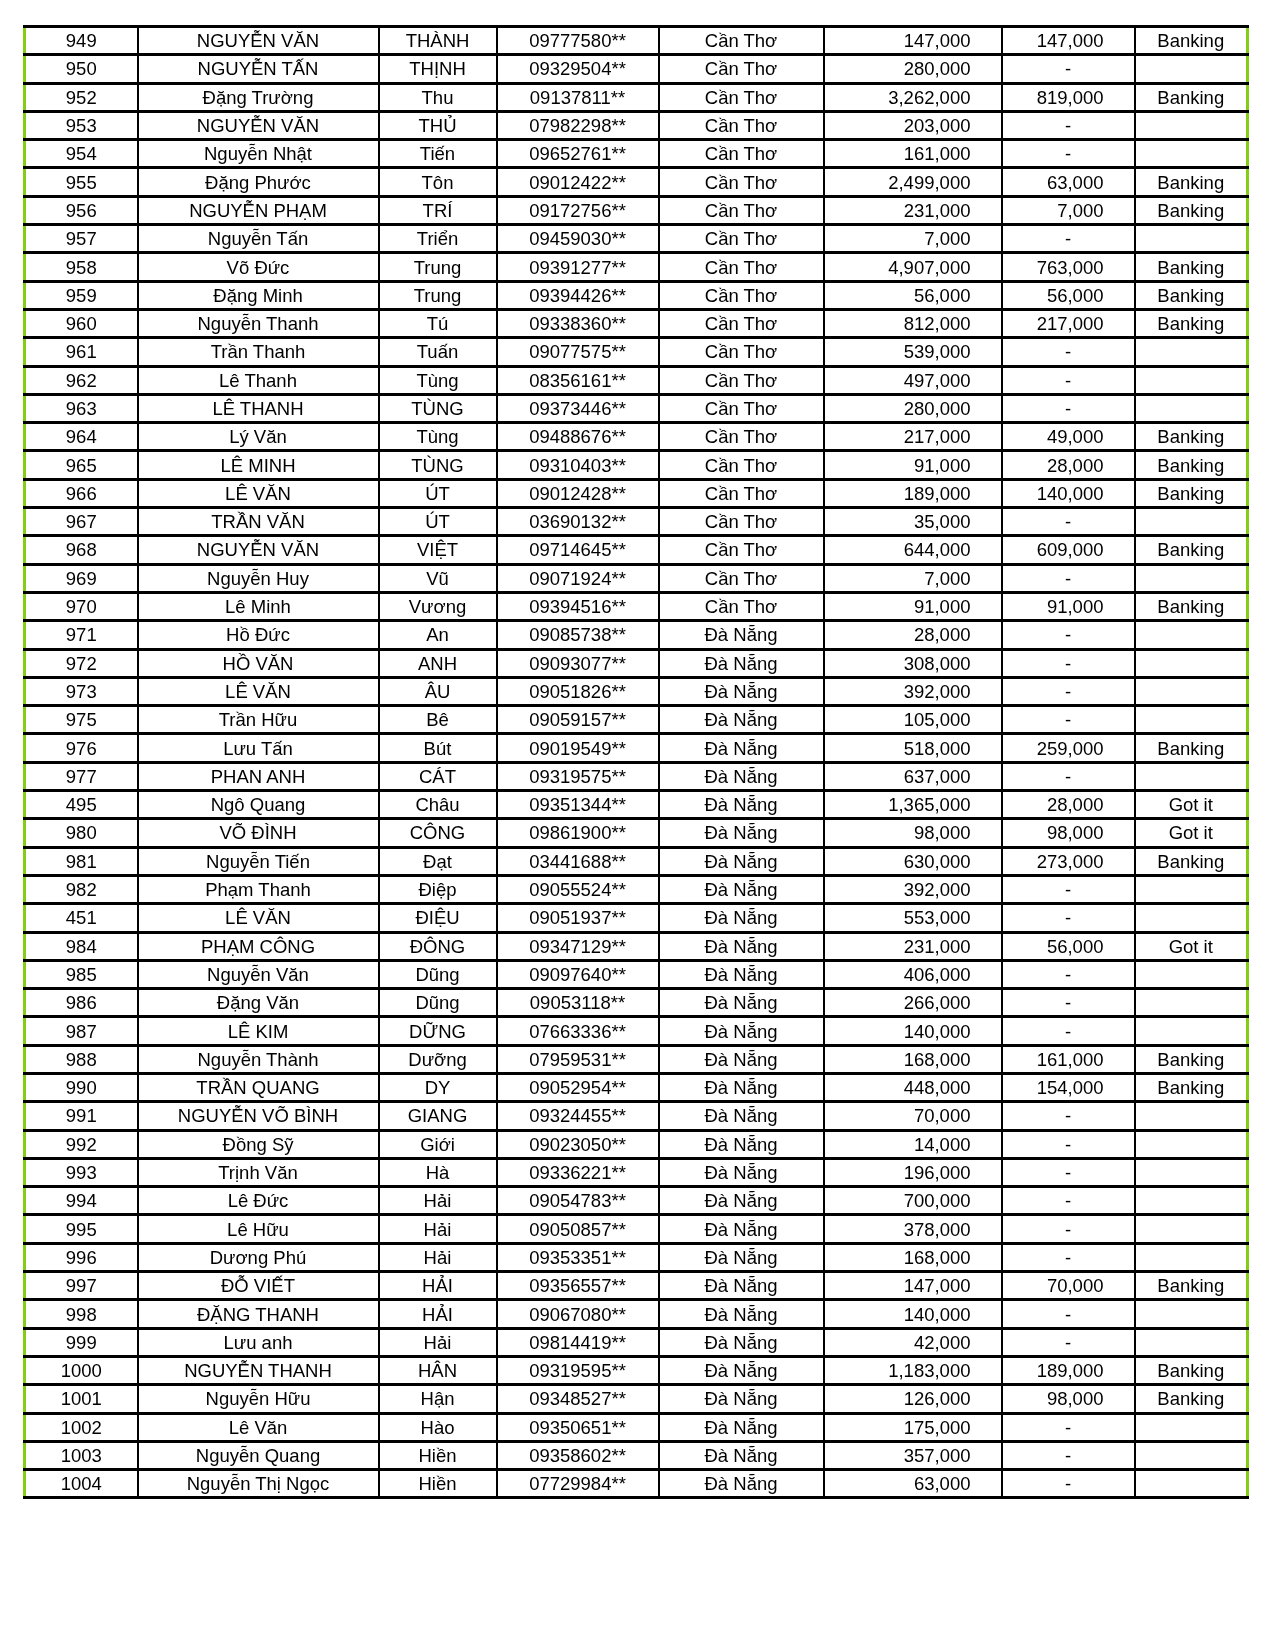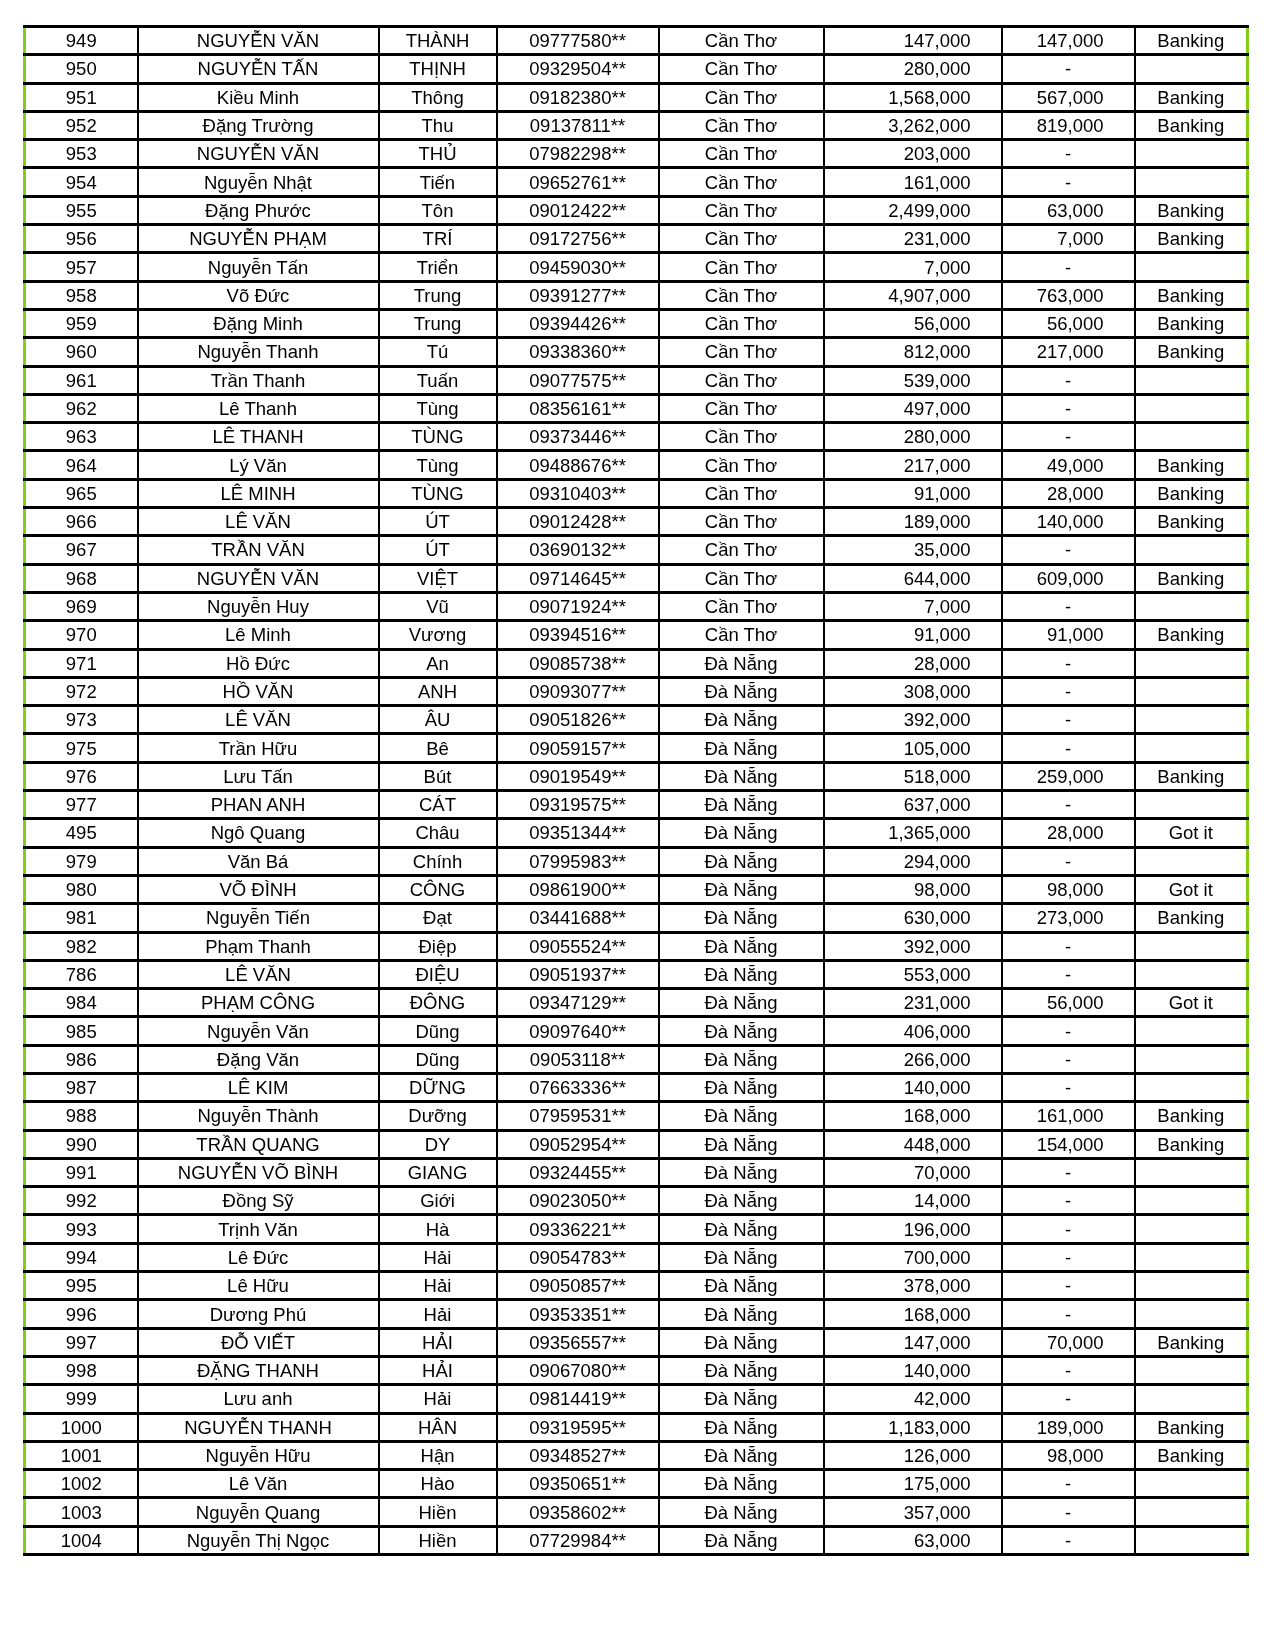--- a/index.html
+++ b/index.html
@@ -82,30 +82,20 @@
     <td>950</td>
     <td>NGUYỄN TẤN</td>
     <td>THỊNH</td>
     <td>09329504**</td>
     <td>Cần Thơ</td>
     <td class="num">280,000</td>
     <td class="num dash">-</td>
     <td></td>
   </tr>
       <tr>
-    <td>951</td>
-    <td>Kiều Minh</td>
-    <td>Thông</td>
-    <td>09182380**</td>
-    <td>Cần Thơ</td>
-    <td class="num">1,568,000</td>
-    <td class="num">567,000</td>
-    <td>Banking</td>
-  </tr>
-      <tr>
     <td>952</td>
     <td>Đặng Trường</td>
     <td>Thu</td>
     <td>09137811**</td>
     <td>Cần Thơ</td>
     <td class="num">3,262,000</td>
     <td class="num">819,000</td>
     <td>Banking</td>
   </tr>
       <tr>
@@ -352,30 +342,20 @@
     <td>495</td>
     <td>Ngô Quang</td>
     <td>Châu</td>
     <td>09351344**</td>
     <td>Đà Nẵng</td>
     <td class="num">1,365,000</td>
     <td class="num">28,000</td>
     <td>Got it</td>
   </tr>
       <tr>
-    <td>979</td>
-    <td>Văn Bá</td>
-    <td>Chính</td>
-    <td>07995983**</td>
-    <td>Đà Nẵng</td>
-    <td class="num">294,000</td>
-    <td class="num dash">-</td>
-    <td></td>
-  </tr>
-      <tr>
     <td>980</td>
     <td>VÕ ĐÌNH</td>
     <td>CÔNG</td>
     <td>09861900**</td>
     <td>Đà Nẵng</td>
     <td class="num">98,000</td>
     <td class="num">98,000</td>
     <td>Got it</td>
   </tr>
       <tr>
@@ -392,21 +372,21 @@
     <td>982</td>
     <td>Phạm Thanh</td>
     <td>Điệp</td>
     <td>09055524**</td>
     <td>Đà Nẵng</td>
     <td class="num">392,000</td>
     <td class="num dash">-</td>
     <td></td>
   </tr>
       <tr>
-    <td>786</td>
+    <td>451</td>
     <td>LÊ VĂN</td>
     <td>ĐIỆU</td>
     <td>09051937**</td>
     <td>Đà Nẵng</td>
     <td class="num">553,000</td>
     <td class="num dash">-</td>
     <td></td>
   </tr>
       <tr>
     <td>984</td>

